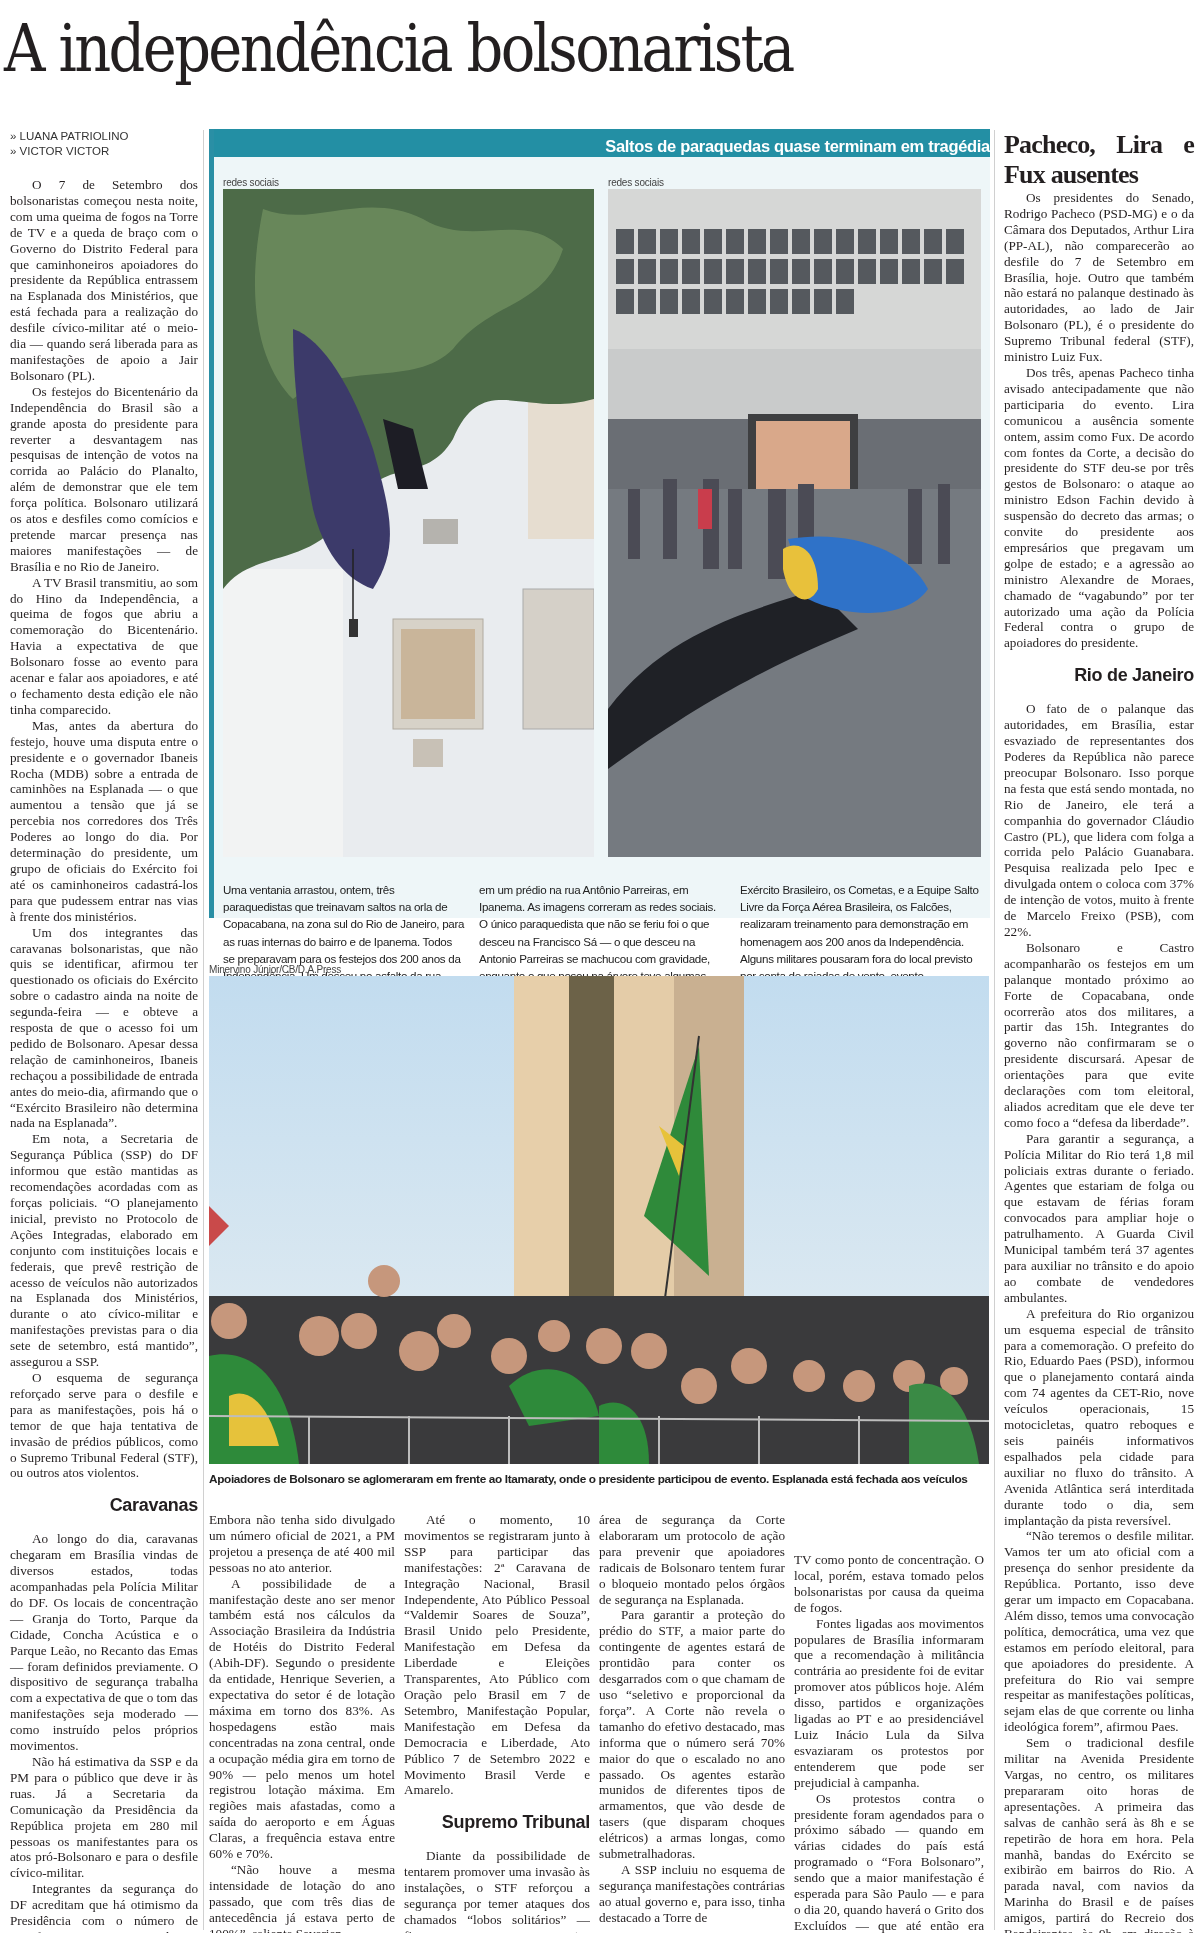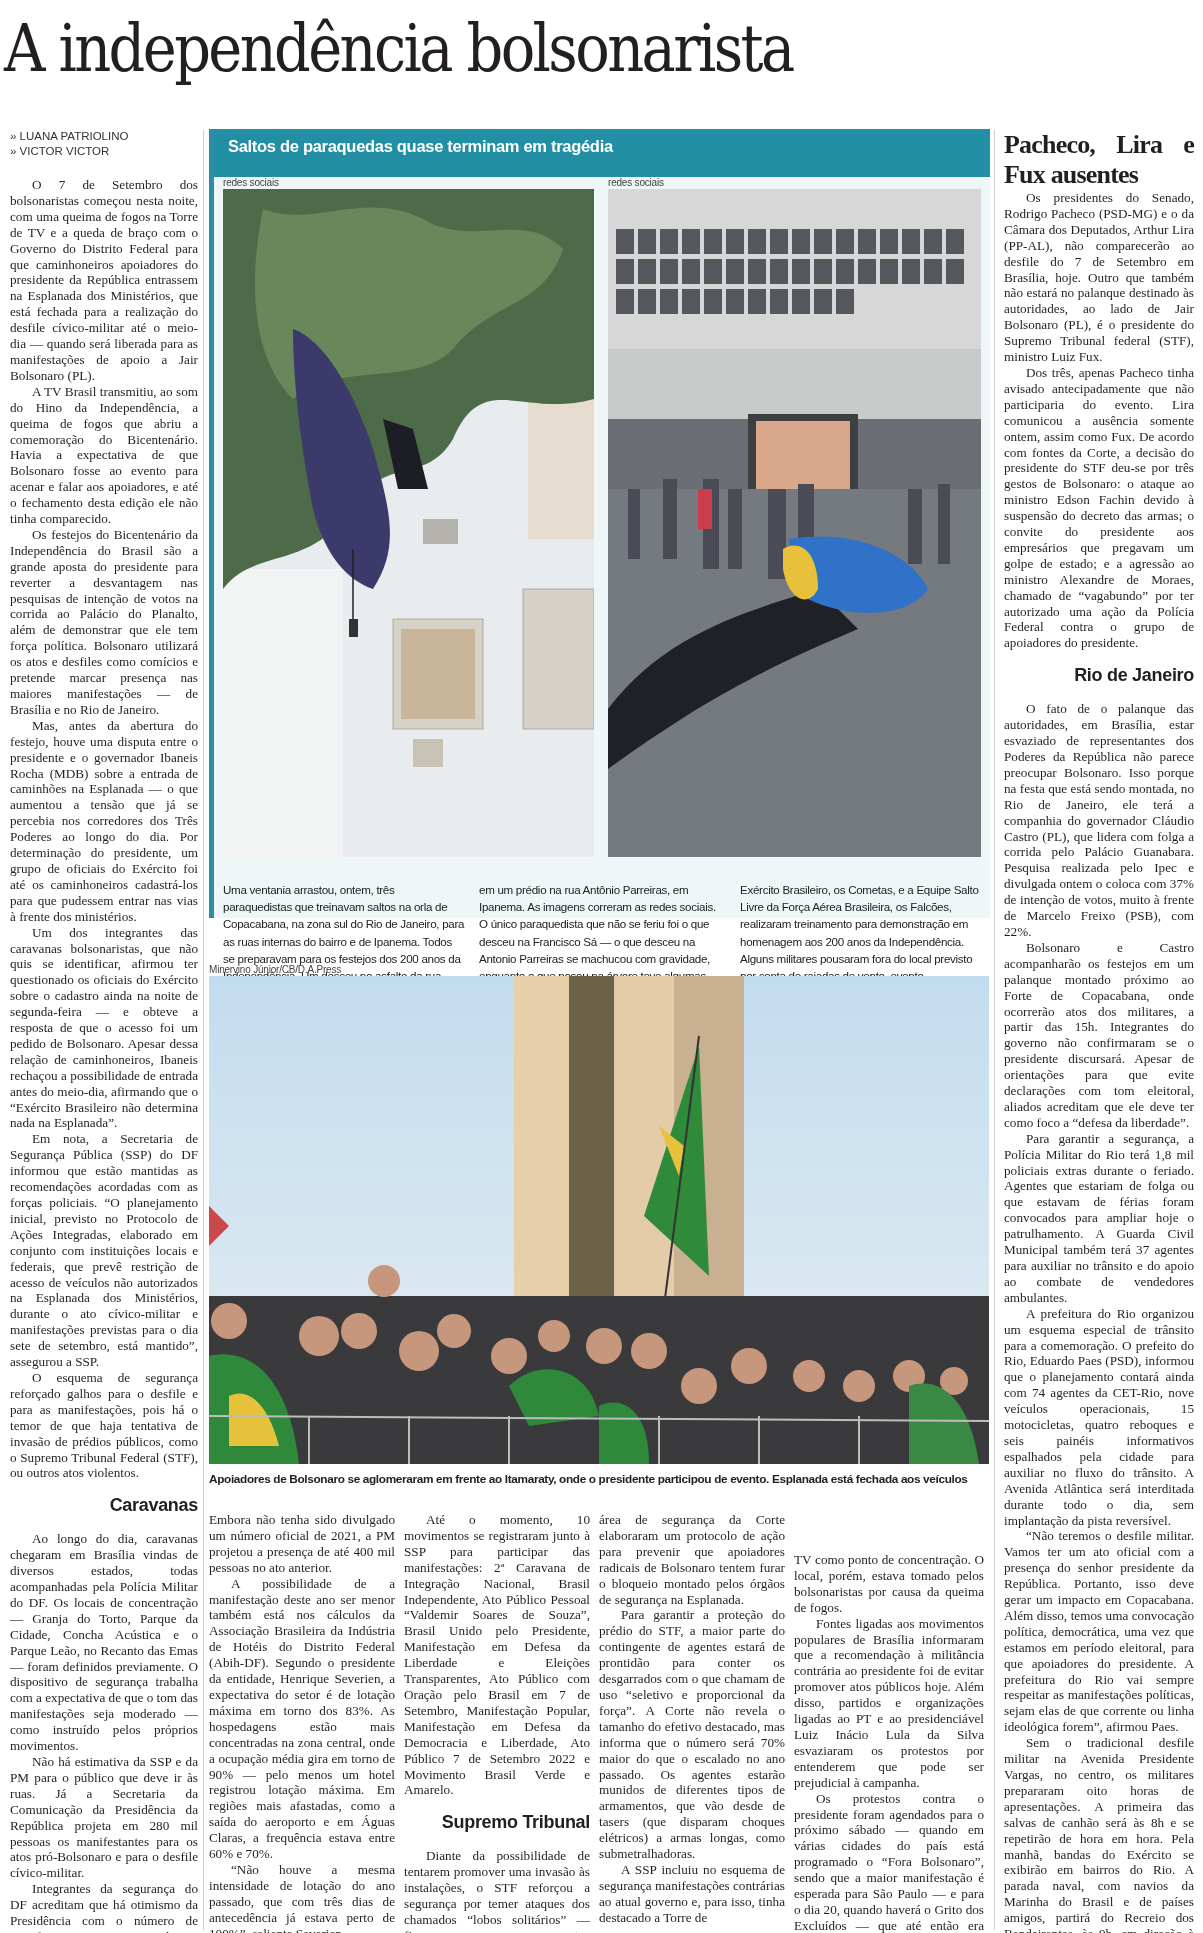--- a/index.html
+++ b/index.html
@@ -4,45 +4,45 @@
 <style>
   * { box-sizing: border-box; margin: 0; padding: 0; }
   body { width: 1203px; height: 1933px; background: #fff; color: #231f20; font-family: "Liberation Serif", serif; position: relative; overflow: hidden; }
   .headline { position: absolute; left: 4px; top: 4px; width: 1196px; font-family: "DejaVu Serif", serif; font-size: 66px; line-height: 90px; letter-spacing: -3px; transform: scaleX(0.87); transform-origin: left top; white-space: nowrap; color: #231f20; font-weight: 400; }
   .col { position: absolute; font-size: 13.2px; line-height: 15.9px; text-align: justify; hyphens: manual; }
   .col p { text-indent: 22px; }
   .byline { position: absolute; left: 10px; top: 129px; font-family: "Liberation Sans", sans-serif; font-size: 11.5px; line-height: 15px; color: #333; }
   .subhead { font-family: "Liberation Sans", sans-serif; font-weight: bold; font-size: 18px; line-height: 24px; margin: 12px 0 14px 0; text-align: right; letter-spacing: -0.3px; }
   .side-title { font-family: "Liberation Serif", serif; font-size: 26px; line-height: 30px; letter-spacing: -0.8px; }
   .box { position: absolute; left: 209px; top: 129px; width: 781px; height: 789px; background: #eef6f8; border-left: 5px solid #2a8fa5; }
-  .box-header { height: 48px; background: #238fa4; color: #fff; font-family: "Liberation Sans", sans-serif; font-weight: bold; font-size: 16.5px; line-height: 34px; padding-left: 14px; letter-spacing: -0.3px; }
+  .box-header { height: 28px; background: #238fa4; color: #fff; font-family: "Liberation Sans", sans-serif; font-weight: bold; font-size: 16.5px; line-height: 34px; padding-left: 14px; letter-spacing: -0.3px; text-align: right; }
   .credit { position: absolute; font-family: "Liberation Sans", sans-serif; font-size: 10px; color: #444; letter-spacing: -0.2px; }
   .photo { position: absolute; overflow: hidden; }
   .box-text { position: absolute; top: 752px; font-family: "Liberation Sans", sans-serif; font-size: 11.6px; line-height: 17.2px; color: #222; letter-spacing: -0.3px; }
   .caption { position: absolute; left: 209px; top: 1472px; font-family: "Liberation Sans", sans-serif; font-weight: bold; font-size: 11.8px; color: #222; letter-spacing: -0.35px; white-space: nowrap; }
   .rule { position: absolute; background: #d0d0d0; width: 1px; }
 </style>
 </head>
 <body>
 
 <h1 class="headline">A independência bolsonarista</h1>
 
 <div class="byline">
   <div>» LUANA PATRIOLINO</div>
   <div>» VICTOR VICTOR</div>
 </div>
 
 <div class="col" style="left:10px; top:177px; width:188px;">
   <p>O 7 de Setembro dos bolsonaristas começou nesta noite, com uma queima de fogos na Torre de TV e a queda de braço com o Governo do Distrito Federal para que caminhoneiros apoiadores do presidente da República entrassem na Esplanada dos Ministérios, que está fechada para a realização do desfile cívico-militar até o meio-dia — quando será liberada para as manifestações de apoio a Jair Bolsonaro (PL).</p>
+  <p>Os festejos do Bicentenário da Independência do Brasil são a grande aposta do presidente para reverter a desvantagem nas pesquisas de intenção de votos na corrida ao Palácio do Planalto, além de demonstrar que ele tem força política. Bolsonaro utilizará os atos e desfiles como comícios e pretende marcar presença nas maiores manifestações — de Brasília e no Rio de Janeiro.</p>
   <p>A TV Brasil transmitiu, ao som do Hino da Independência, a queima de fogos que abriu a comemoração do Bicentenário. Havia a expectativa de que Bolsonaro fosse ao evento para acenar e falar aos apoiadores, e até o fechamento desta edição ele não tinha comparecido.</p>
-  <p>Os festejos do Bicentenário da Independência do Brasil são a grande aposta do presidente para reverter a desvantagem nas pesquisas de intenção de votos na corrida ao Palácio do Planalto, além de demonstrar que ele tem força política. Bolsonaro utilizará os atos e desfiles como comícios e pretende marcar presença nas maiores manifestações — de Brasília e no Rio de Janeiro.</p>
   <p>Mas, antes da abertura do festejo, houve uma disputa entre o presidente e o governador Ibaneis Rocha (MDB) sobre a entrada de caminhões na Esplanada — o que aumentou a tensão que já se percebia nos corredores dos Três Poderes ao longo do dia. Por determinação do presidente, um grupo de oficiais do Exército foi até os caminhoneiros cadastrá-los para que pudessem entrar nas vias à frente dos ministérios.</p>
   <p>Um dos integrantes das caravanas bolsonaristas, que não quis se identificar, afirmou ter questionado os oficiais do Exército sobre o cadastro ainda na noite de segunda-feira — e obteve a resposta de que o acesso foi um pedido de Bolsonaro. Apesar dessa relação de caminhoneiros, Ibaneis rechaçou a possibilidade de entrada antes do meio-dia, afirmando que o “Exército Brasileiro não determina nada na Esplanada”.</p>
   <p>Em nota, a Secretaria de Segurança Pública (SSP) do DF informou que estão mantidas as recomendações acordadas com as forças policiais. “O planejamento inicial, previsto no Protocolo de Ações Integradas, elaborado em conjunto com instituições locais e federais, que prevê restrição de acesso de veículos não autorizados na Esplanada dos Ministérios, durante o ato cívico-militar e manifestações previstas para o dia sete de setembro, está mantido”, assegurou a SSP.</p>
-  <p>O esquema de segurança reforçado galhos para o desfile e para as manifestações, pois há o temor de que haja tentativa de invasão de prédios públicos, como o Supremo Tribunal Federal (STF), ou outros atos violentos.</p>
+  <p>O esquema de segurança reforçado serve para o desfile e para as manifestações, pois há o temor de que haja tentativa de invasão de prédios públicos, como o Supremo Tribunal Federal (STF), ou outros atos violentos.</p>
   <h3 class="subhead">Caravanas</h3>
   <p>Ao longo do dia, caravanas chegaram em Brasília vindas de diversos estados, todas acompanhadas pela Polícia Militar do DF. Os locais de concentração — Granja do Torto, Parque da Cidade, Concha Acústica e o Parque Leão, no Recanto das Emas — foram definidos previamente. O dispositivo de segurança trabalha com a expectativa de que o tom das manifestações seja moderado — como instruído pelos próprios movimentos.</p>
   <p>Não há estimativa da SSP e da PM para o público que deve ir às ruas. Já a Secretaria da Comunicação da Presidência da República projeta em 280 mil pessoas os manifestantes para os atos pró-Bolsonaro e para o desfile cívico-militar.</p>
   <p>Integrantes da segurança do DF acreditam que há otimismo da Presidência com o número de manifestantes — o ato pode ser menor do que o do ano passado.</p>
 </div>
 
 <div class="rule" style="left:203px; top:130px; height:1800px;"></div>
 
 <div class="box">
   <div class="box-header">Saltos de paraquedas quase terminam em tragédia</div>

